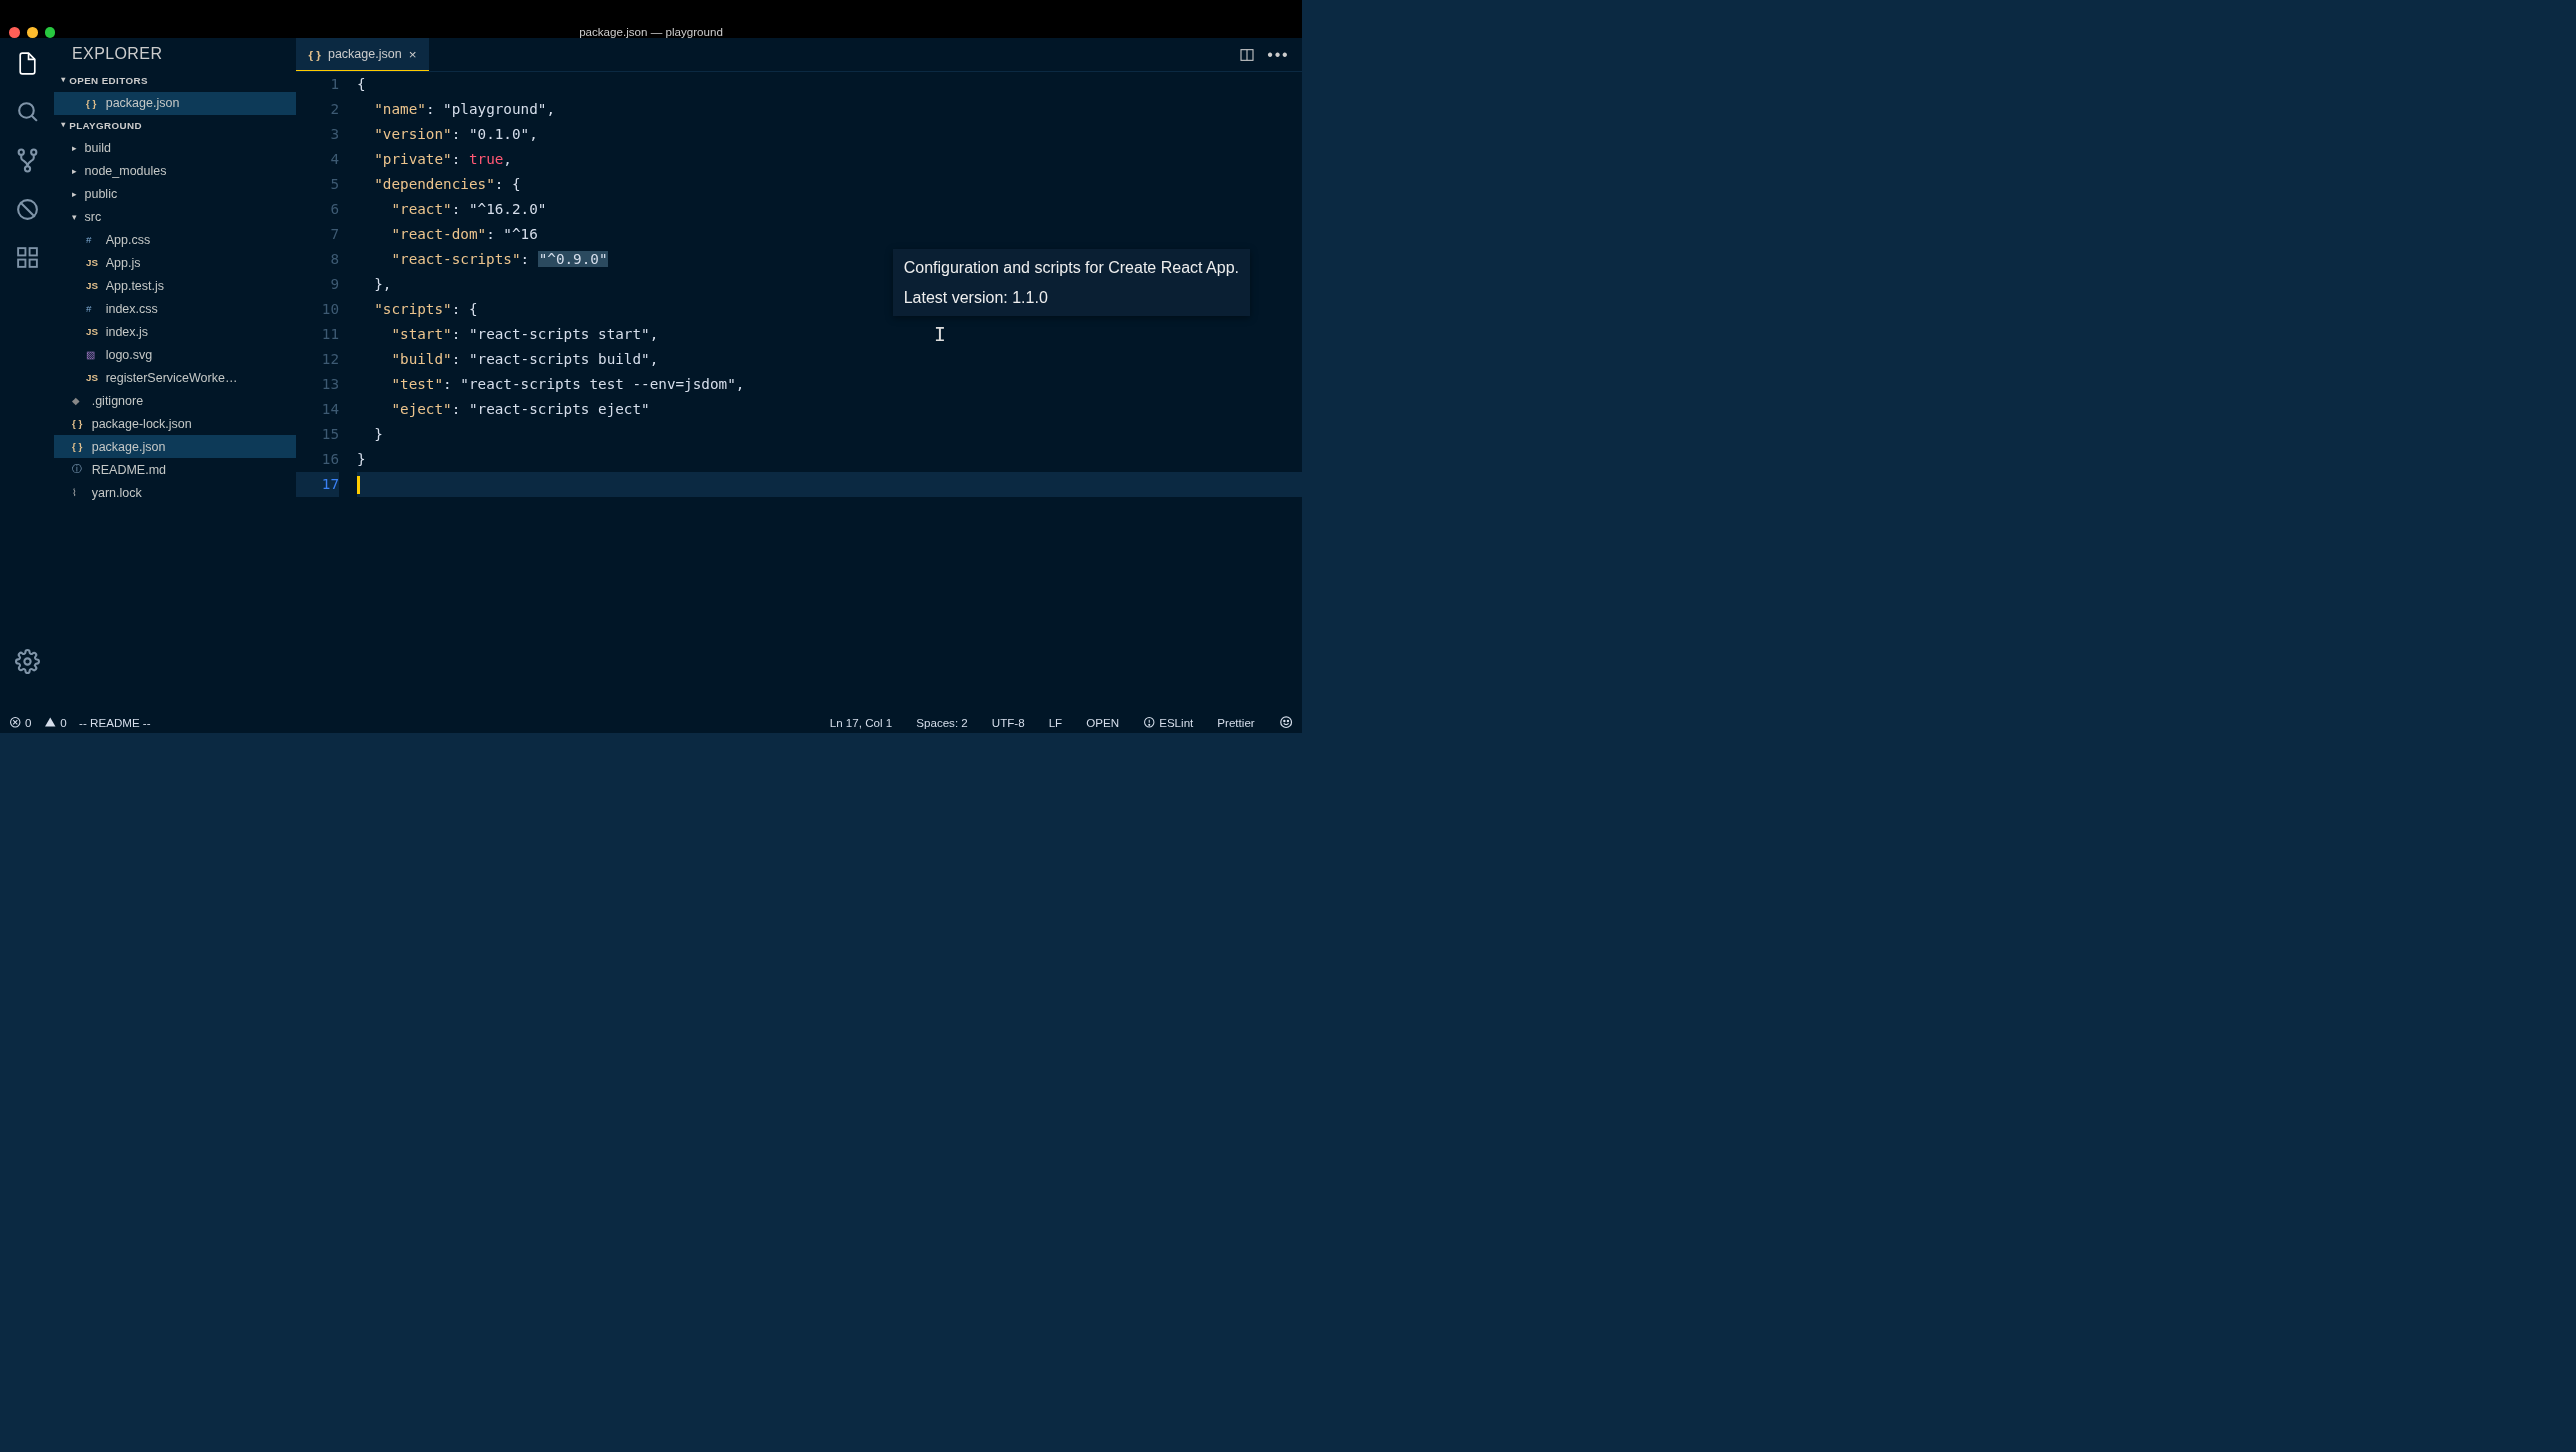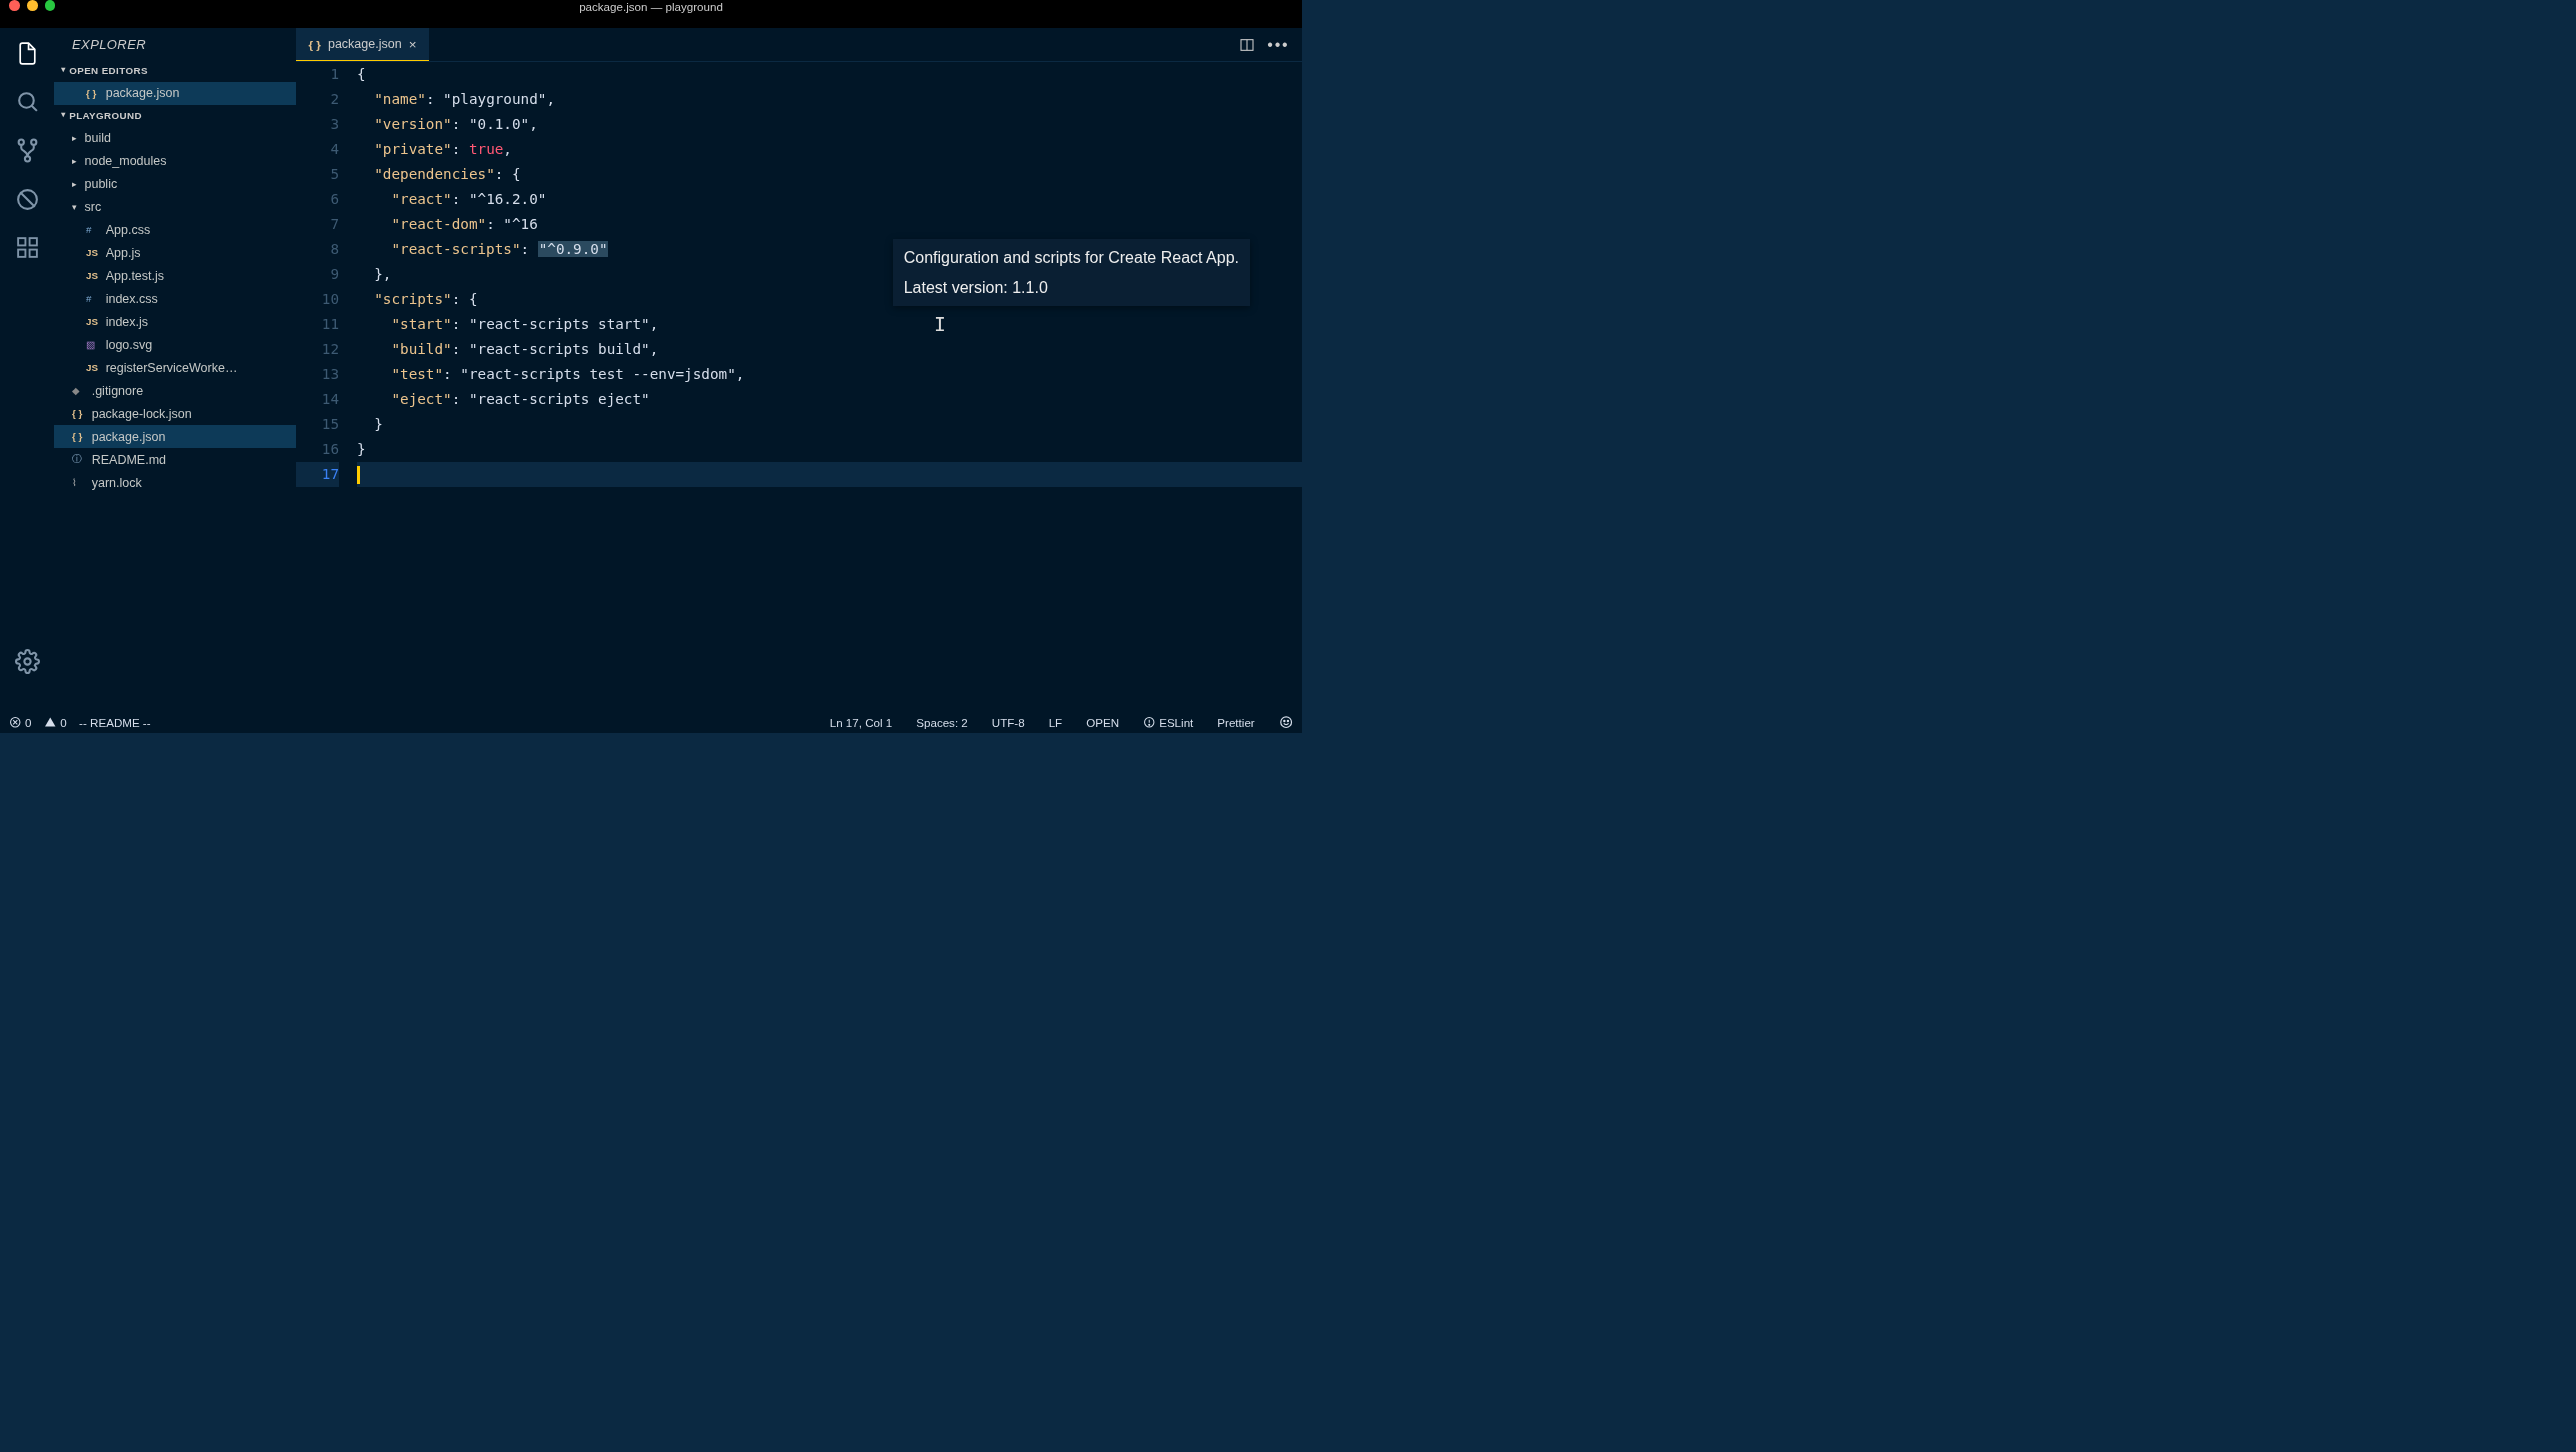--- a/index.html
+++ b/index.html
@@ -7,24 +7,24 @@
   font-family: -apple-system, BlinkMacSystemFont, "Segoe UI", sans-serif;
   background: #0b2942;
   color: #d4d4d4;
   width: 1302px;
   height: 733px;
   overflow: hidden;
   display: flex;
   flex-direction: column;
 }
 .titlebar {
-  height: 28px;
+  height: 38px;
   background: #000000;
   display: flex;
-  align-items: flex-start;
+  align-items: flex-end;
   padding: 0 9px;
   position: relative;
 }
 .traffic-lights {
   display: flex;
   gap: 7.2px;
 }
 .traffic-light {
   width: 10.7px; height: 10.7px;
   border-radius: 50%;
@@ -69,24 +69,23 @@
   background: #011627;
   display: flex;
   flex-direction: column;
   color: #c5c8c6;
 }
 .sidebar-title {
   height: 32px;
   display: flex;
   align-items: center;
   padding: 4px 18px;
-  font-size: 13px;
+  font-size: 16px;
   letter-spacing: 0.4px;
   color: #cccccc;
-  font-style: italic;
 }
 .section-header {
   height: 21.5px;
   display: flex;
   align-items: center;
   padding: 0 7.2px;
   font-size: 9.8px;
   font-weight: 700;
   letter-spacing: 0.4px;
   color: #cccccc;

